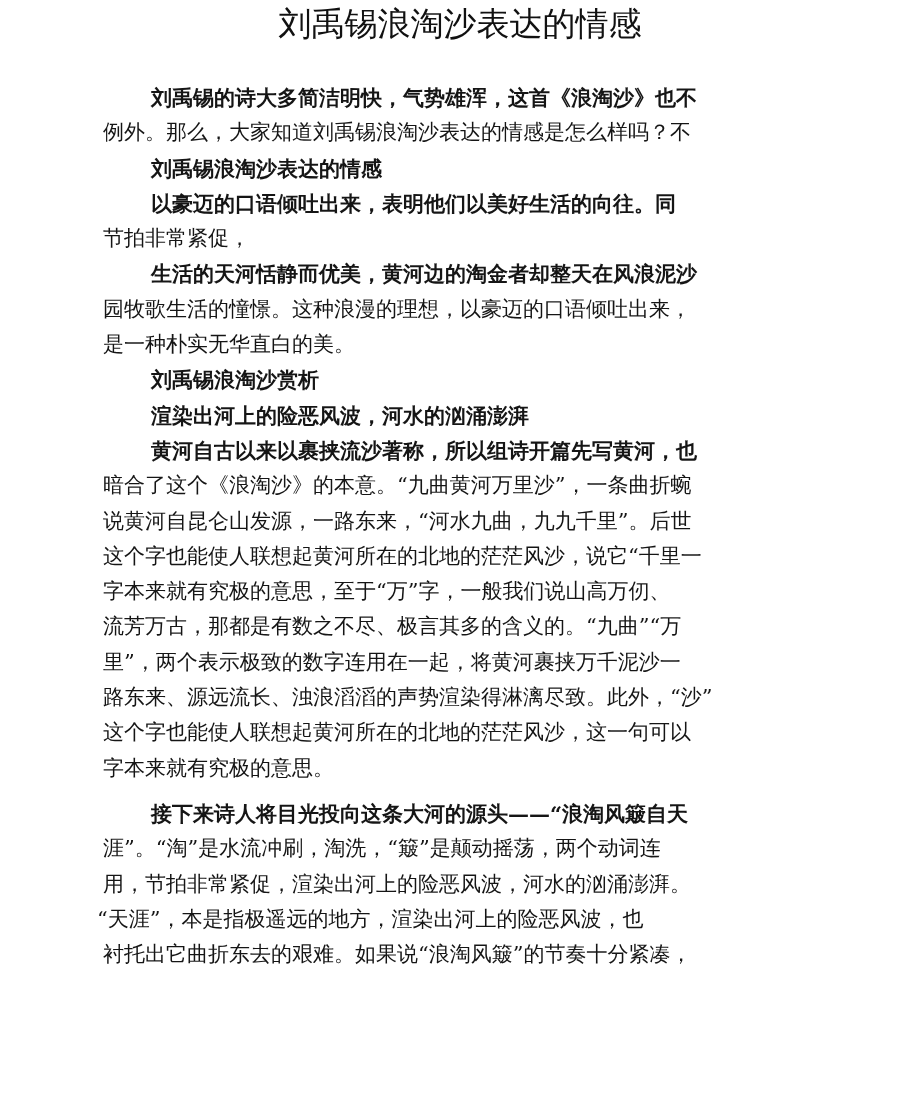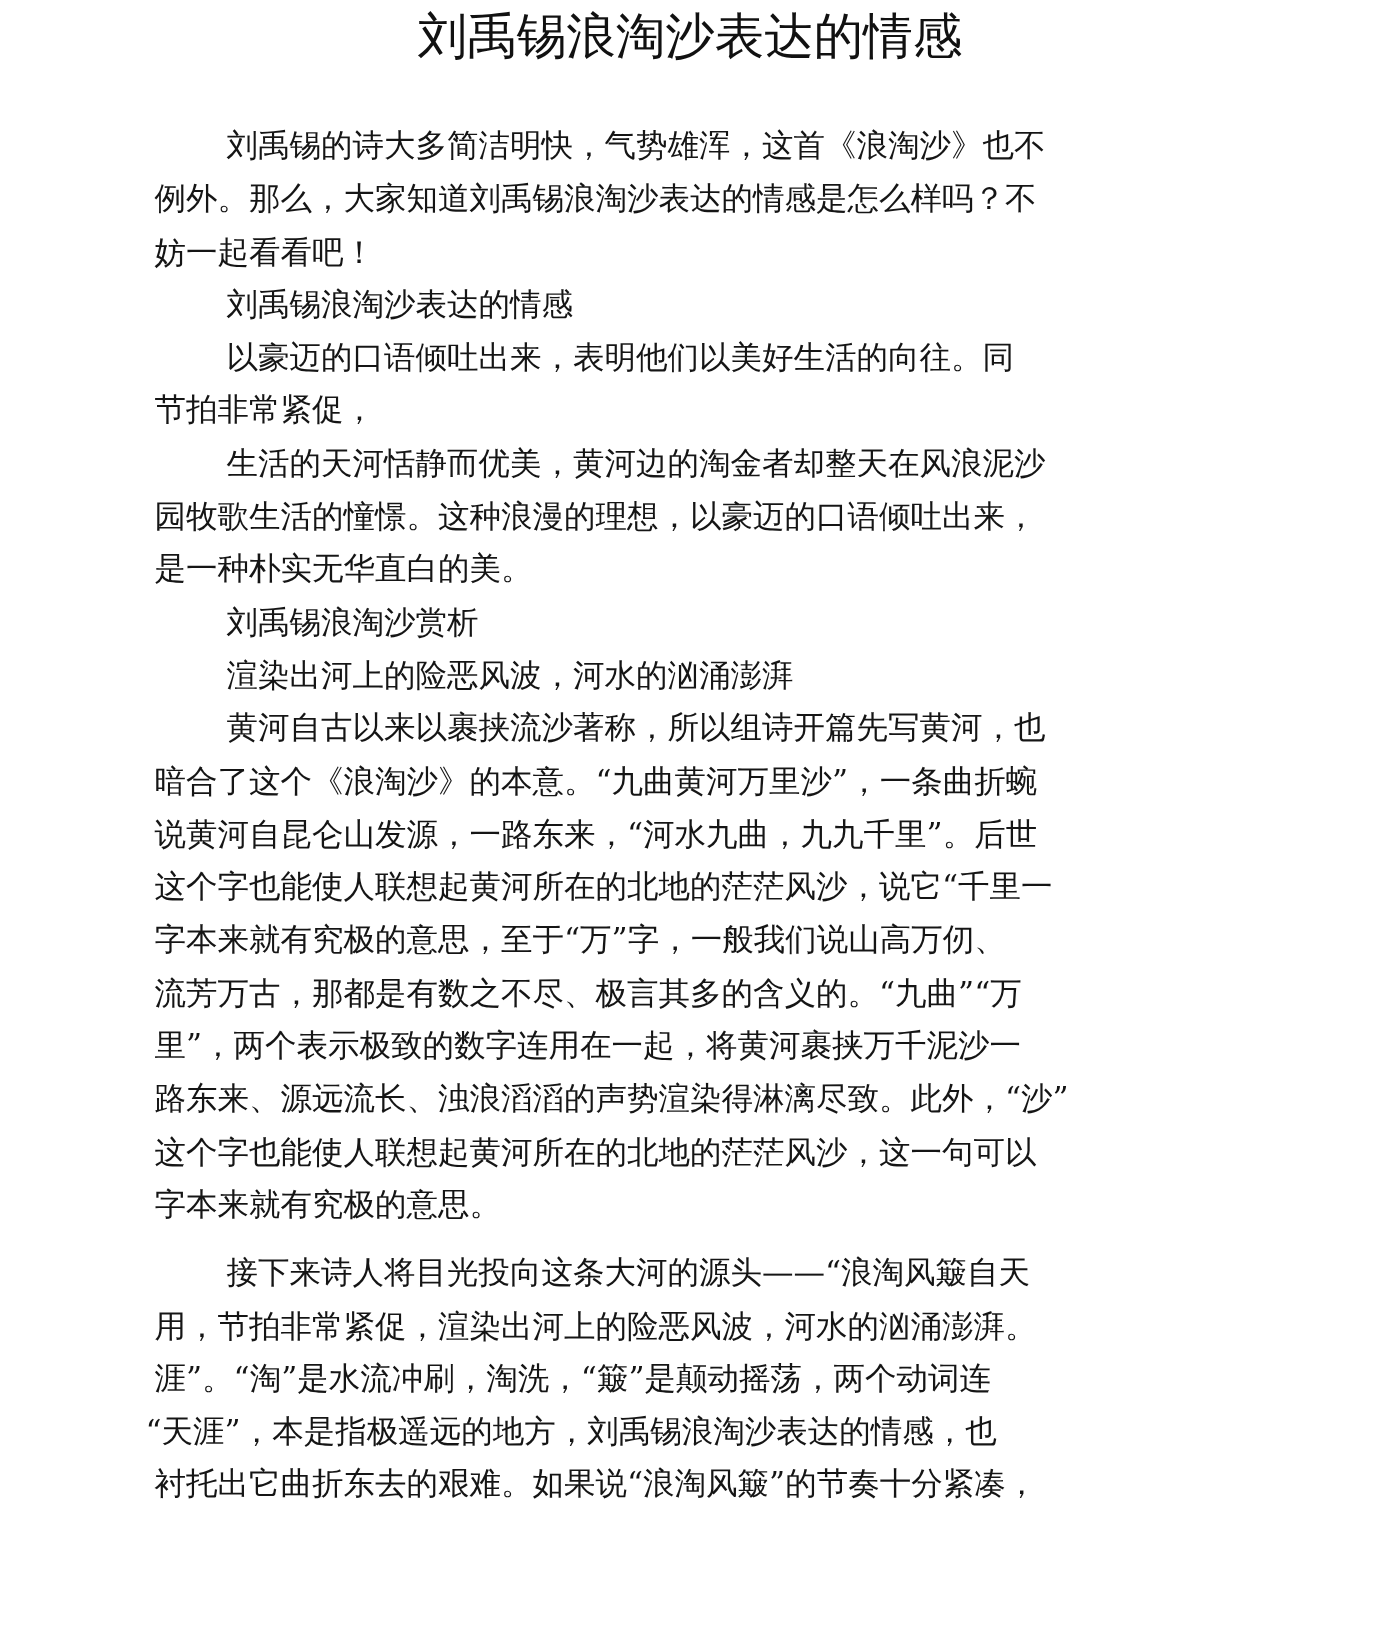--- a/index.html
+++ b/index.html
@@ -9,35 +9,34 @@
     position: absolute; left: 0; top: 2px; width: 920px; text-align: center;
     font-family: "DejaVu Serif", "Liberation Serif", serif;
     font-size: 33px; line-height: 44px; color: #111; font-weight: normal;
   }
   .body-text {
     position: absolute; left: 103px; top: 80px; width: 720px;
     font-family: "DejaVu Serif", "Liberation Serif", serif;
     font-size: 21px; line-height: 35px; color: #151515;
   }
   .line { white-space: nowrap; height: 35.3px; }
-  .indent { padding-left: 48px; }
+  .indent { padding-left: 48px; font-weight: bold; }
   .gap { height: 10px; }
   .shift-left { margin-left: -6px; }
 </style>
 </head>
 <body>
 
 <div class="page">
   <h1 class="title" style="margin:0;">刘禹锡浪淘沙表达的情感</h1>
 
   <div class="body-text">
     <div id="block1">
         <div class="line indent">刘禹锡的诗大多简洁明快，气势雄浑，这首《浪淘沙》也不</div>
         <div class="line">例外。那么，大家知道刘禹锡浪淘沙表达的情感是怎么样吗？不</div>
-        <div class="line">妨一起看看吧！</div>
         <div class="line indent">刘禹锡浪淘沙表达的情感</div>
         <div class="line indent">以豪迈的口语倾吐出来，表明他们以美好生活的向往。同</div>
         <div class="line">节拍非常紧促，</div>
         <div class="line indent">生活的天河恬静而优美，黄河边的淘金者却整天在风浪泥沙</div>
         <div class="line">园牧歌生活的憧憬。这种浪漫的理想，以豪迈的口语倾吐出来，</div>
         <div class="line">是一种朴实无华直白的美。</div>
         <div class="line indent">刘禹锡浪淘沙赏析</div>
         <div class="line indent">渲染出河上的险恶风波，河水的汹涌澎湃</div>
         <div class="line indent">黄河自古以来以裹挟流沙著称，所以组诗开篇先写黄河，也</div>
         <div class="line">暗合了这个《浪淘沙》的本意。“九曲黄河万里沙”，一条曲折蜿</div>
@@ -46,19 +45,19 @@
         <div class="line">字本来就有究极的意思，至于“万”字，一般我们说山高万仞、</div>
         <div class="line">流芳万古，那都是有数之不尽、极言其多的含义的。“九曲”“万</div>
         <div class="line">里”，两个表示极致的数字连用在一起，将黄河裹挟万千泥沙一</div>
         <div class="line">路东来、源远流长、浊浪滔滔的声势渲染得淋漓尽致。此外，“沙”</div>
         <div class="line">这个字也能使人联想起黄河所在的北地的茫茫风沙，这一句可以</div>
         <div class="line">字本来就有究极的意思。</div>
       </div>
     <div class="gap"></div>
     <div id="block2">
         <div class="line indent">接下来诗人将目光投向这条大河的源头——“浪淘风簸自天</div>
+        <div class="line">涯”。“淘”是水流冲刷，淘洗，“簸”是颠动摇荡，两个动词连</div>
         <div class="line">用，节拍非常紧促，渲染出河上的险恶风波，河水的汹涌澎湃。</div>
-        <div class="line">涯”。“淘”是水流冲刷，淘洗，“簸”是颠动摇荡，两个动词连</div>
-        <div class="line shift-left">“天涯”，本是指极遥远的地方，刘禹锡浪淘沙表达的情感，也</div>
+        <div class="line shift-left">“天涯”，本是指极遥远的地方，渲染出河上的险恶风波，也</div>
         <div class="line">衬托出它曲折东去的艰难。如果说“浪淘风簸”的节奏十分紧凑，</div>
       </div>
   </div>
 </div>
 
 </body></html>

